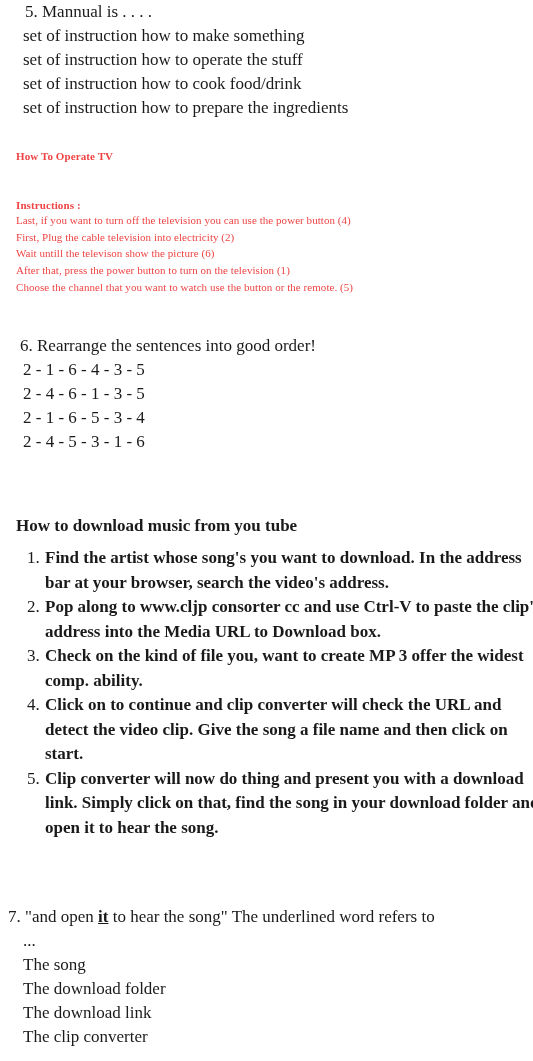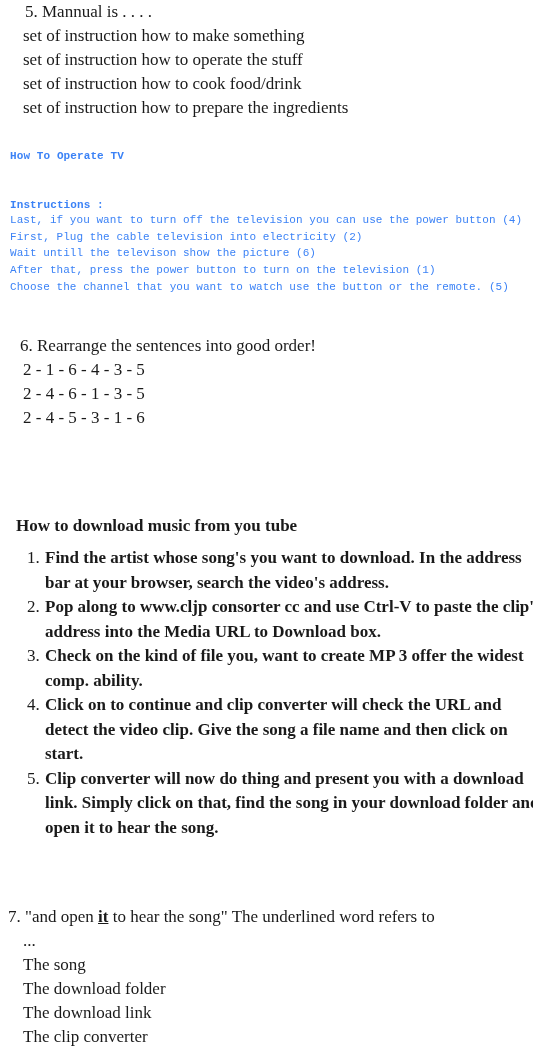--- a/index.html
+++ b/index.html
@@ -33,25 +33,25 @@
   .q5-opt {
     font-size: 17px;
     line-height: 24px;
     padding-left: 6px;
     white-space: nowrap;
   }
 
   
   .passage {
     position: absolute;
-    left: 10px;
+    left: 16px;
     top: 149px;
     width: 510px;
-    font-family: Liberation Mono, monospace;
-    color: #3b82f6;
+    font-family: Liberation Serif, serif;
+    color: #ef4444;
   }
   .passage-title {
     font-size: 11px;
     font-weight: bold;
     line-height: 14px;
     letter-spacing: 0.1px;
     white-space: nowrap;
   }
   .passage-subtitle {
     font-size: 11px;
@@ -177,20 +177,21 @@
   <div class="passage-line">First, Plug the cable television into electricity (2)</div>
   <div class="passage-line">Wait untill the televison show the picture (6)</div>
   <div class="passage-line">After that, press the power button to turn on the television (1)</div>
   <div class="passage-line">Choose the channel that you want to watch use the button or the remote. (5)</div>
 </section>
 
 <section class="q6">
   <div class="q6-stem">6. Rearrange the sentences into good order!</div>
   <div class="q6-opt">2 - 1 - 6 - 4 - 3 - 5</div>
   <div class="q6-opt">2 - 4 - 6 - 1 - 3 - 5</div>
+  <div class="q6-opt">2 - 1 - 6 - 5 - 3 - 4</div>
   <div class="q6-opt">2 - 4 - 5 - 3 - 1 - 6</div>
 </section>
 
 <h2 class="dl-heading">How to download music from you tube</h2>
 
 <ol class="dl-list">
   <li class="dl-item">
     <span class="dl-num">1.</span>
     <span class="dl-text">Find the artist whose song's you want to download. In the address bar at your browser, search the video's address.</span>
   </li>

